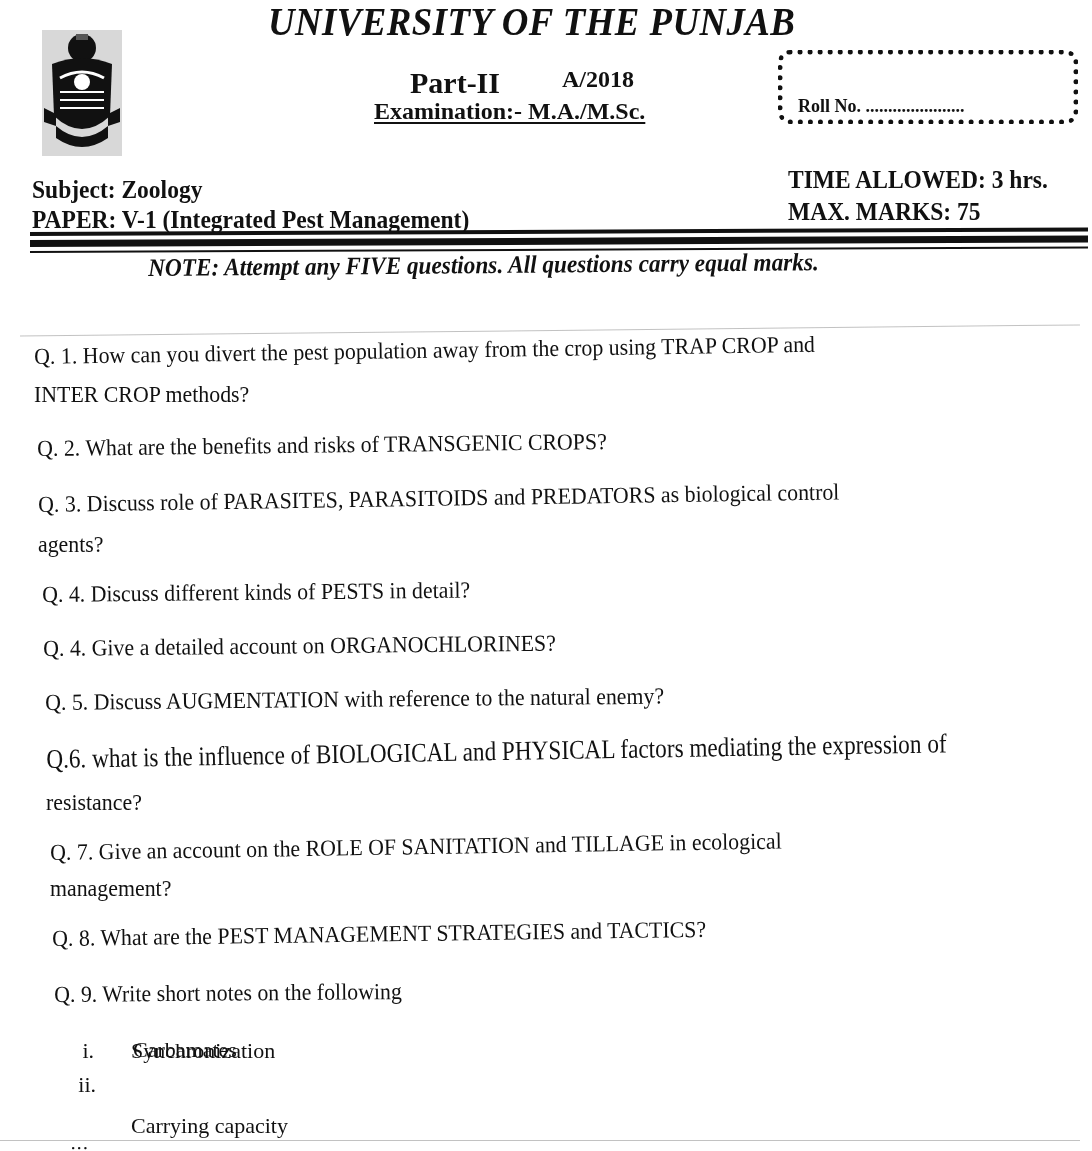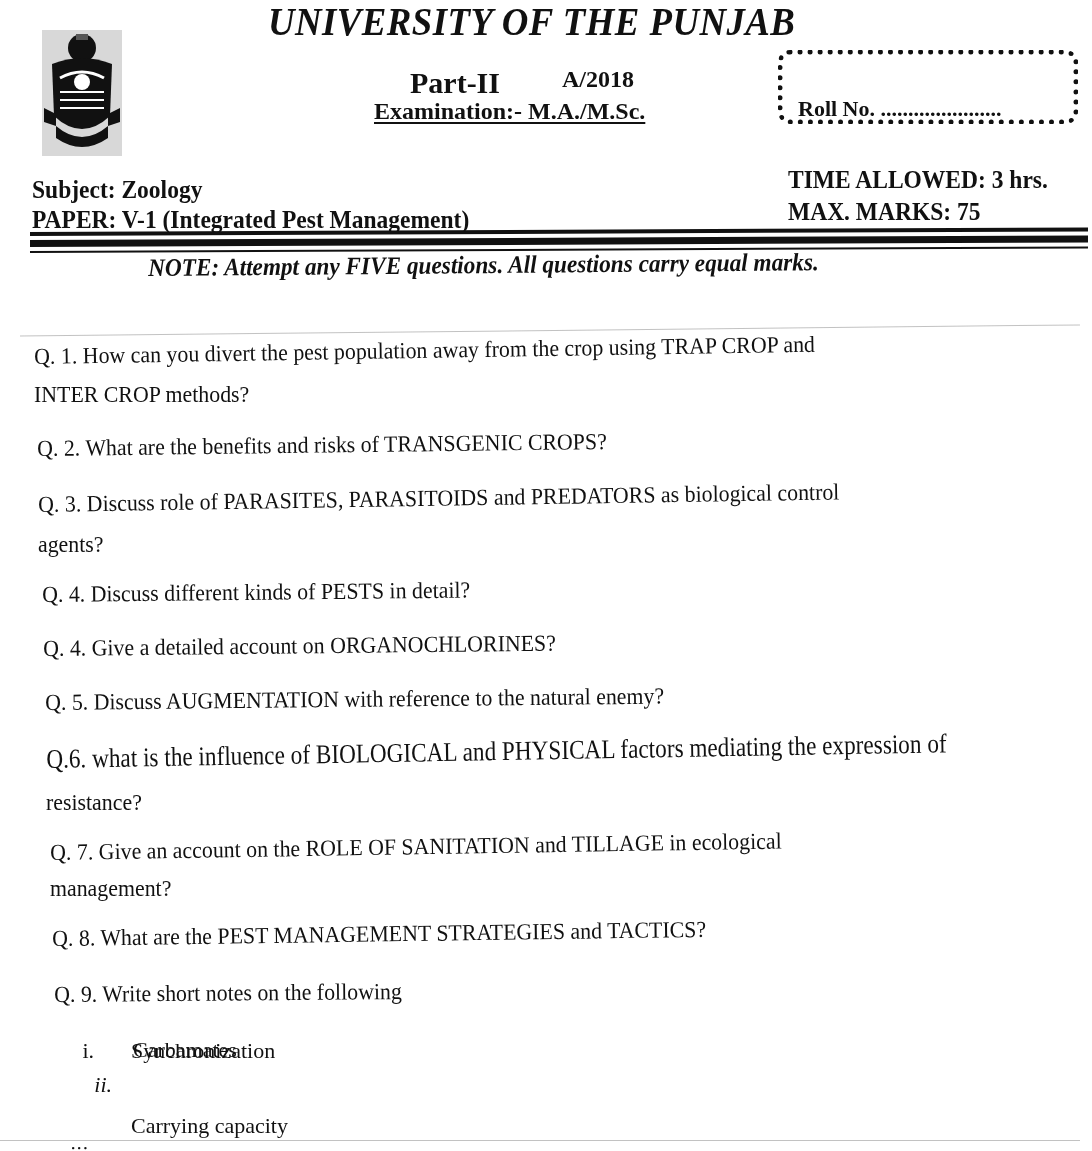--- a/index.html
+++ b/index.html
@@ -24,21 +24,21 @@
   }
   .exam {
     left: 374px; top: 98px; font-size: 24px; font-weight: bold; white-space: nowrap;
     text-decoration: underline; text-decoration-thickness: 2px; text-underline-offset: 3px; text-align: right;
   }
   .roll-box {
     left: 778px; top: 50px; width: 300px; height: 74px;
     border: 5px dotted #111; border-radius: 12px; box-sizing: border-box;
   }
   .roll-label {
-    left: 798px; top: 96px; font-size: 22px; font-weight: bold; white-space: nowrap;
+    left: 798px; top: 96px; font-size: 18px; font-weight: bold; white-space: nowrap;
   }
   .subject { left: 32px; top: 176px; font-size: 25px; font-weight: bold; white-space: nowrap; transform: scaleX(0.94); transform-origin: left top;}
   .paper { left: 32px; top: 206px; font-size: 25px; font-weight: bold; white-space: nowrap; transform: scaleX(0.94); transform-origin: left top;}
   .time { left: 788px; top: 166px; font-size: 25px; font-weight: bold; white-space: nowrap; transform: scaleX(0.94); transform-origin: left top;}
   .marks { left: 788px; top: 198px; font-size: 25px; font-weight: bold; white-space: nowrap; transform: scaleX(0.94); transform-origin: left top;}
   .rule1 { left: 30px; top: 232px; width: 1058px; height: 4px; background: #111; transform: rotate(-0.25deg); transform-origin: left center; }
   .rule2 { left: 30px; top: 240px; width: 1058px; height: 7px; background: #111; transform: rotate(-0.25deg); transform-origin: left center; }
   .rule3 { left: 30px; top: 251px; width: 1058px; height: 2px; background: #111; transform: rotate(-0.25deg); transform-origin: left center; }
   .note {
     left: 148px; top: 254px; font-size: 25px; font-weight: bold; font-style: italic; white-space: nowrap;
@@ -112,17 +112,17 @@
 <div class="abs q" style="left:50px; top:840px; transform: rotate(-0.9deg) scaleX(0.95);">Q. 7. Give an account on the ROLE OF SANITATION and TILLAGE in ecological</div>
 <div class="abs q" style="left:50px; top:876px; transform: scaleX(0.95);">management?</div>
 
 <div class="abs q" style="left:52px; top:926px; transform: rotate(-0.8deg) scaleX(0.95);">Q. 8. What are the PEST MANAGEMENT STRATEGIES and TACTICS?</div>
 
 <div class="abs q" style="left:54px; top:982px; transform: rotate(-0.5deg) scaleX(0.95);">Q. 9. Write short notes on the following</div>
 
 <div class="abs sub-num" style="left:54px; top:1038px;">i.</div>
 <div class="abs sub-text" style="left:133px; top:1037px;">Carbamates</div>
 
-<div class="abs sub-num" style="left:72px; top:1072px;font-style:italic;">ii.</div>
+<div class="abs sub-num" style="left:56px; top:1072px;">ii.</div>
 <div class="abs sub-text" style="left:131px; top:1038px;">Synchronization</div>
 
 <div class="abs sub-num" style="left:54px; top:1141px;">iii.</div>
 <div class="abs sub-text" style="left:131px; top:1113px;">Carrying capacity</div>
 
 </body></html>

